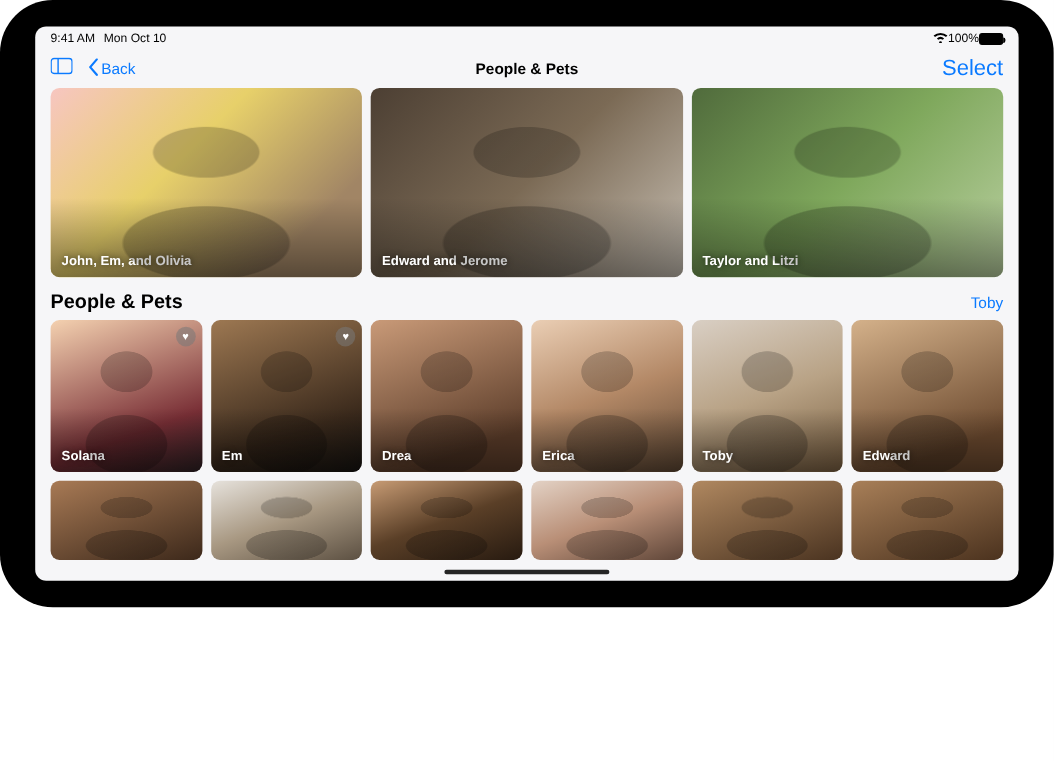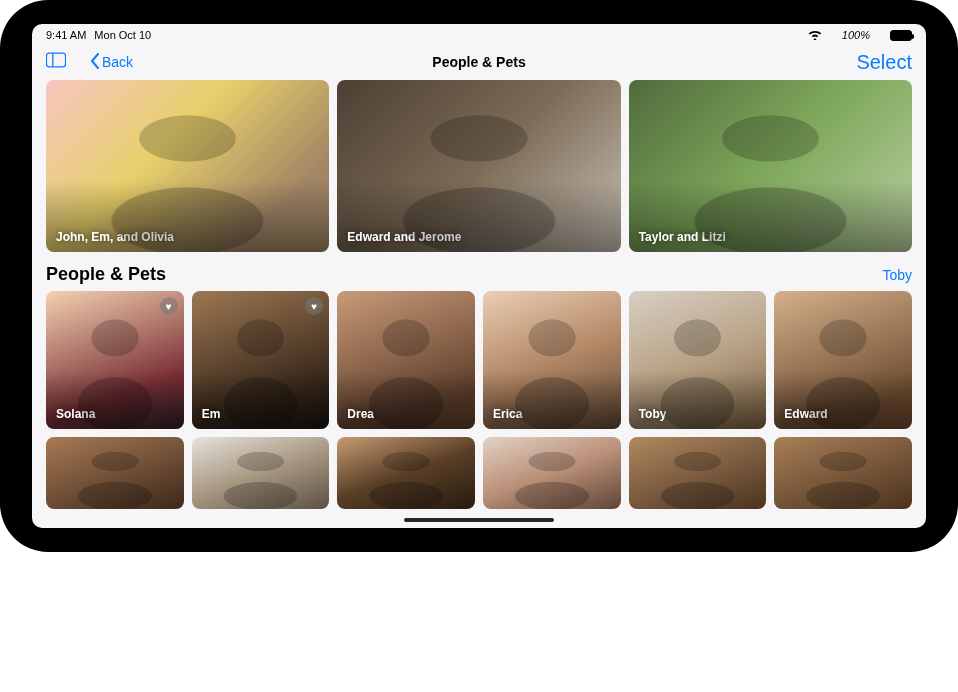--- a/index.html
+++ b/index.html
@@ -21,38 +21,38 @@
     position: relative;
   }
   
   .status-bar {
     height: 20px;
     display: flex; align-items: center; justify-content: space-between;
     padding: 2px 14px 0 14px;
     font-size: 11px; color: #000; font-weight: 500;
   }
   .status-left { display: flex; gap: 8px; align-items: center; }
-  .status-right { display: flex; gap: 20px; align-items: center; font-style: italic; }
+  .status-right { display: flex; gap: 0; align-items: center; }
   .pill {
     width: 34px; height: 5px; background: #3b3b3c; border-radius: 3px;
     position: absolute; top: 27px; left: 50%; transform: translateX(-50%);
   }
   .battery {
     width: 22px; height: 11px; border: 1px solid #000; border-radius: 3px;
     position: relative; background: #000;
   }
   .battery::after { content:""; position:absolute; right:-3px; top:3px; width:2px; height:5px; background:#000; border-radius:0 2px 2px 0; }
   
   .nav {
     height: 36px;
     display: flex; align-items: center; justify-content: space-between;
     padding: 0 14px;
     position: relative;
   }
-  .nav-left { display:flex; align-items:center; gap: 24px; }
+  .nav-left { display:flex; align-items:center; gap: 14px; }
   .blue { color: #0a7aff; }
   .nav-title {
     position: absolute; left: 50%; transform: translateX(-50%);
     font-weight: 600; font-size: 14px;
   }
   .sidebar-btn svg { width: 20px; height: 16px; }
   .back { display:flex; align-items:center; gap:2px; font-size: 14px; cursor:pointer; }
   .select { font-size: 20px; cursor:pointer; }
   
   .content { flex:1; overflow:hidden; padding: 0 14px; }

